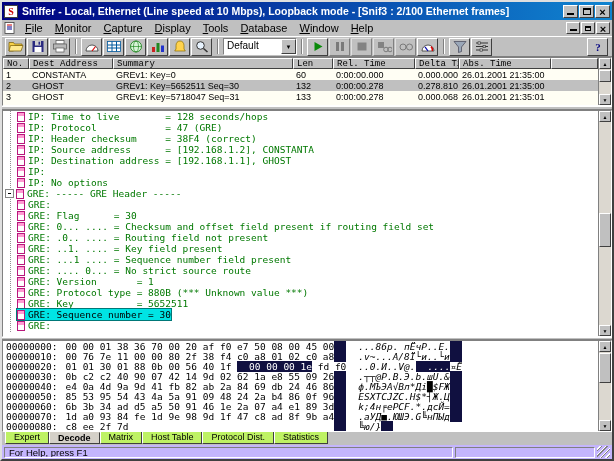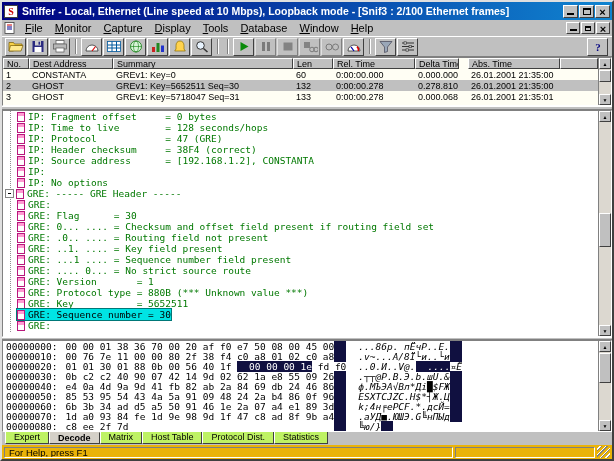--- a/index.html
+++ b/index.html
@@ -53,26 +53,26 @@
   .sbtn.up::before{content:"▲";font-size:5px;color:#000;}
   .sbtn.dn::before{content:"▼";font-size:5px;color:#000;}
   .strack{flex:1;position:relative;}
   .sthumb{position:absolute;left:0;right:0;background:#c0c0c0;border:1px solid;border-color:#fff #404040 #404040 #fff;}
 
   
   .packet-pane{height:49px;flex:none;}
   .plist{flex:1;overflow:hidden;background:#fffef4;}
   .phead{display:flex;height:11px;}
   .hc{flex:none;background:#c0c0c0;font-size:9px;padding:0 3px;white-space:nowrap;overflow:hidden;
-      border-top:1px solid #fff;border-left:1px solid #fff;border-right:1px solid #404040;border-bottom:1px solid #404040;}
+      border-top:1px solid #fff;border-left:1px solid #fff;border-right:1px solid #404040;border-bottom:1px solid #404040;font-family:Liberation Mono, monospace;}
   .prow{display:flex;height:11px;font-size:9px;align-items:center;}
   .prow.sel{background:#c0c0c0;}
   .pc{flex:none;padding:0 3px;white-space:nowrap;overflow:hidden;}
   .c-no{width:26px;}.c-dest{width:84px;}.c-sum{width:180px;}.c-len{width:40px;}
-  .c-rel{width:82px;}.c-del{width:44px;}.c-abs{width:92px;margin-left:9px;}.c-fill{flex:1;}
+  .c-rel{width:82px;}.c-del{width:44px;}.c-abs{width:92px;}.c-fill{flex:1;}
 
   .hsplit{height:4px;flex:none;background:#c0c0c0;border-top:1px solid #fff;border-bottom:1px solid #808080;}
   .hsplit2{height:3px;flex:none;background:#c0c0c0;border-top:1px solid #fff;border-bottom:1px solid #808080;}
 
   
   .decode-pane{flex:1;overflow:hidden;}
   .dlist{flex:1;position:relative;background:#fff;overflow:hidden;}
   .dlist::before{content:"";position:absolute;left:7px;top:0;bottom:4px;border-left:1px dotted #909090;}
   .drow{display:flex;align-items:center;height:11px;padding-left:14px;position:relative;}
   .drow.hdr{padding-left:2px;}
@@ -94,21 +94,21 @@
   .hascii{margin-left:12px;font-style:italic;}
   .hsel{background:#101040;color:#fff;padding-left:12px;}
 
   
   .tabbar{height:13px;flex:none;display:flex;align-items:flex-start;background:#c0c0c0;padding-left:3px;}
   .tab{font-size:9px;height:12px;line-height:11px;padding:0 8px;background:#bef264;white-space:nowrap;
        border-left:1px solid #fff;border-right:1px solid #404040;border-bottom:1px solid #404040;}
   .tab.active{font-weight:bold;background:#d4d0c8;border-top:1px solid #d4d0c8;}
 
   
-  .statusbar{height:14px;flex:none;display:flex;align-items:center;gap:2px;padding:1px 2px;background:#eab308;}
+  .statusbar{height:14px;flex:none;display:flex;align-items:center;gap:2px;padding:1px 2px;background:#c4b5fd;}
   .sseg{height:11px;border:1px solid;border-color:#808080 #fff #fff #808080;
         font-size:9.5px;display:flex;align-items:center;padding:0 4px;white-space:nowrap;overflow:hidden;}
   .sseg.main{flex:1;}
   .sseg.s2{width:140px;flex:none;}
   .grip{width:13px;height:12px;flex:none;
         background:repeating-linear-gradient(135deg,transparent 0 2px,#fff 2px 3px,#808080 3px 4px);}
 </style>
 </head>
 <body>
 
@@ -213,20 +213,24 @@
           <path d="M8 1c2.6 0 4 2 4 4.5V9l1.3 2H2.7L4 9V5.5C4 3 5.4 1 8 1z" fill="#ffd24d" stroke="#8a6d00" stroke-width=".7"></path>
         </svg>
       </span>
     <span class="tbtn">
         <svg width="16" height="13" viewBox="0 0 16 13">
           <circle cx="6.5" cy="5.5" r="3.8" fill="#e8f4ff" stroke="#333" stroke-width="1"></circle>
           <line x1="9.5" y1="8.5" x2="13.5" y2="12" stroke="#333" stroke-width="1.6"></line>
         </svg>
       </span>
     <span class="tsep"></span>
+    <span class="combo">
+      <span class="combo-text">Default</span>
+      <span class="combo-arrow"></span>
+    </span>
     <span class="tsep"></span>
     <span class="tbtn">
         <svg width="16" height="13" viewBox="0 0 16 13">
           <path d="M4.5 2l8 4.5-8 4.5z" fill="#0a8a0a"></path>
         </svg>
       </span>
     <span class="tbtn disabled">
         <svg width="16" height="13" viewBox="0 0 16 13">
           <rect x="4" y="2" width="3" height="9" fill="#333"></rect>
           <rect x="9" y="2" width="3" height="9" fill="#333"></rect>
@@ -340,45 +344,45 @@
     </div>
   </div>
 
   <div class="hsplit"></div>
 
   <div class="pane decode-pane">
     <div class="dlist">
       <div class="drow">
           <span class="dwrap">
             <span class="dicon"></span>
-            <span class="dtext">IP: Fragment offset     = 0 bytes</span>
-          </span>
-        </div>
-      <div class="drow">
-          <span class="dwrap">
-            <span class="dicon"></span>
             <span class="dtext">IP: Time to live        = 128 seconds/hops</span>
           </span>
         </div>
       <div class="drow">
           <span class="dwrap">
             <span class="dicon"></span>
             <span class="dtext">IP: Protocol            = 47 (GRE)</span>
           </span>
         </div>
       <div class="drow">
           <span class="dwrap">
             <span class="dicon"></span>
             <span class="dtext">IP: Header checksum     = 38F4 (correct)</span>
           </span>
         </div>
       <div class="drow">
           <span class="dwrap">
             <span class="dicon"></span>
             <span class="dtext">IP: Source address      = [192.168.1.2], CONSTANTA</span>
+          </span>
+        </div>
+      <div class="drow">
+          <span class="dwrap">
+            <span class="dicon"></span>
+            <span class="dtext">IP: Destination address = [192.168.1.1], GHOST</span>
           </span>
         </div>
       <div class="drow">
           <span class="dwrap">
             <span class="dicon"></span>
             <span class="dtext">IP:</span>
           </span>
         </div>
       <div class="drow">
           <span class="dwrap">

